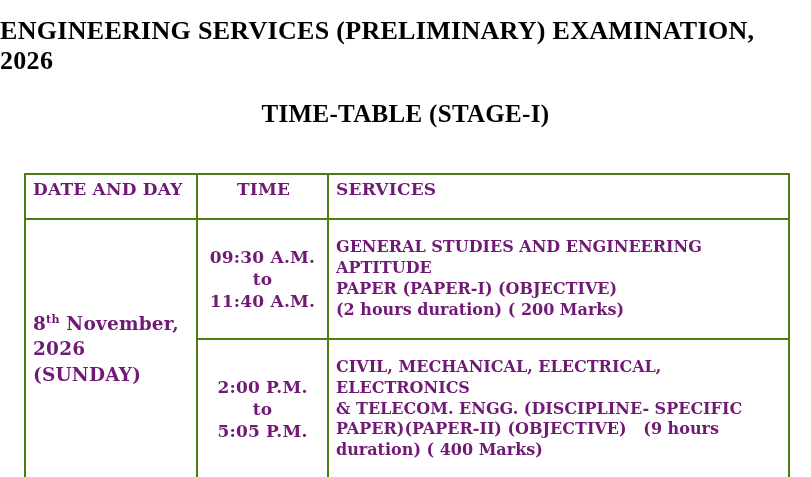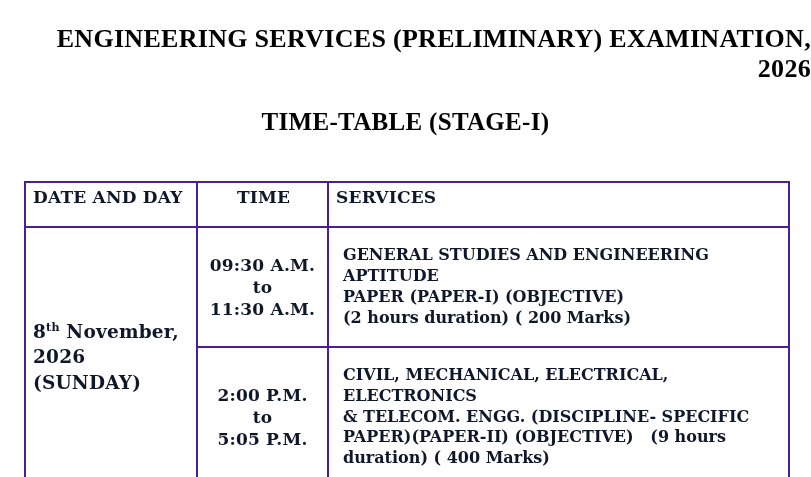--- a/index.html
+++ b/index.html
@@ -7,22 +7,22 @@
     padding: 0;
     background: #ffffff;
   }
   body {
     width: 811px;
     height: 477px;
     overflow: hidden;
     color: #000000;
   }
   .doc-title {
-    margin: 24px 0 0 0;
-    text-align: right;
+    margin: 16px 0 0 0;
+    text-align: left;
     font-family: "Liberation Serif", serif;
     font-weight: bold;
     font-size: 26px;
     letter-spacing: 0.3px;
     color: #000000;
   }
   .doc-subtitle {
     margin: 24px 0 0 0;
     text-align: center;
     font-family: Liberation Serif, serif;
@@ -32,24 +32,24 @@
     color: #000000;
   }
   table.timetable {
     margin: 45px 0 0 24px;
     border-collapse: collapse;
     table-layout: fixed;
     width: 764px;
   }
   table.timetable th,
   table.timetable td {
-    border: 2px solid #4c1d95;
+    border: 2px solid #4d7c0f;
     font-family: "DejaVu Serif", serif;
     font-weight: bold;
-    color: #0f172a;
+    color: #701a75;
     overflow: hidden;
     margin-top: 36px;
   }
   tr.header-row { height: 45px; }
   tr.session-row-1 { height: 120px; }
   tr.session-row-2 { height: 140px; }
 
   th.col-header {
     vertical-align: top;
     text-align: left;
@@ -81,21 +81,21 @@
     font-size: 17px;
     line-height: 1.3;
     padding: 5px;
     letter-spacing: 0.2px;
   }
   td.subject-cell {
     vertical-align: middle;
     text-align: left;
     font-size: 16px;
     line-height: 1.31;
-    padding: 4px 4px 4px 14px;
+    padding: 4px 4px 4px 7px;
   }
   .subject-line {
     white-space: pre-wrap;
   }
 </style>
 </head>
 <body>
 
 <div class="doc-title">ENGINEERING SERVICES (PRELIMINARY) EXAMINATION, 2026</div>
 
@@ -111,21 +111,21 @@
       <tr class="header-row">
     <th class="col-header">DATE AND DAY</th>
     <th class="col-header time-header">TIME</th>
     <th class="col-header">SERVICES</th>
   </tr>
   <tr class="session-row-1">
     <td class="date-cell" rowspan="2"><span>8</span><sup>th</sup><span> November,</span><br><span>2026 (SUNDAY)</span></td>
     <td class="time-cell">
       <div>09:30 A.M.</div>
       <div>to</div>
-      <div>11:30 A.M.</div>
+      <div>11:40 A.M.</div>
     </td>
     <td class="subject-cell">
       <div class="subject-line">GENERAL STUDIES AND ENGINEERING APTITUDE</div>
       <div class="subject-line">PAPER (PAPER-I) (OBJECTIVE)</div>
       <div class="subject-line">(2 hours duration) ( 200 Marks)</div>
     </td>
   </tr>
   <tr class="session-row-2">
     <td class="time-cell">
       <div>2:00 P.M.</div>

